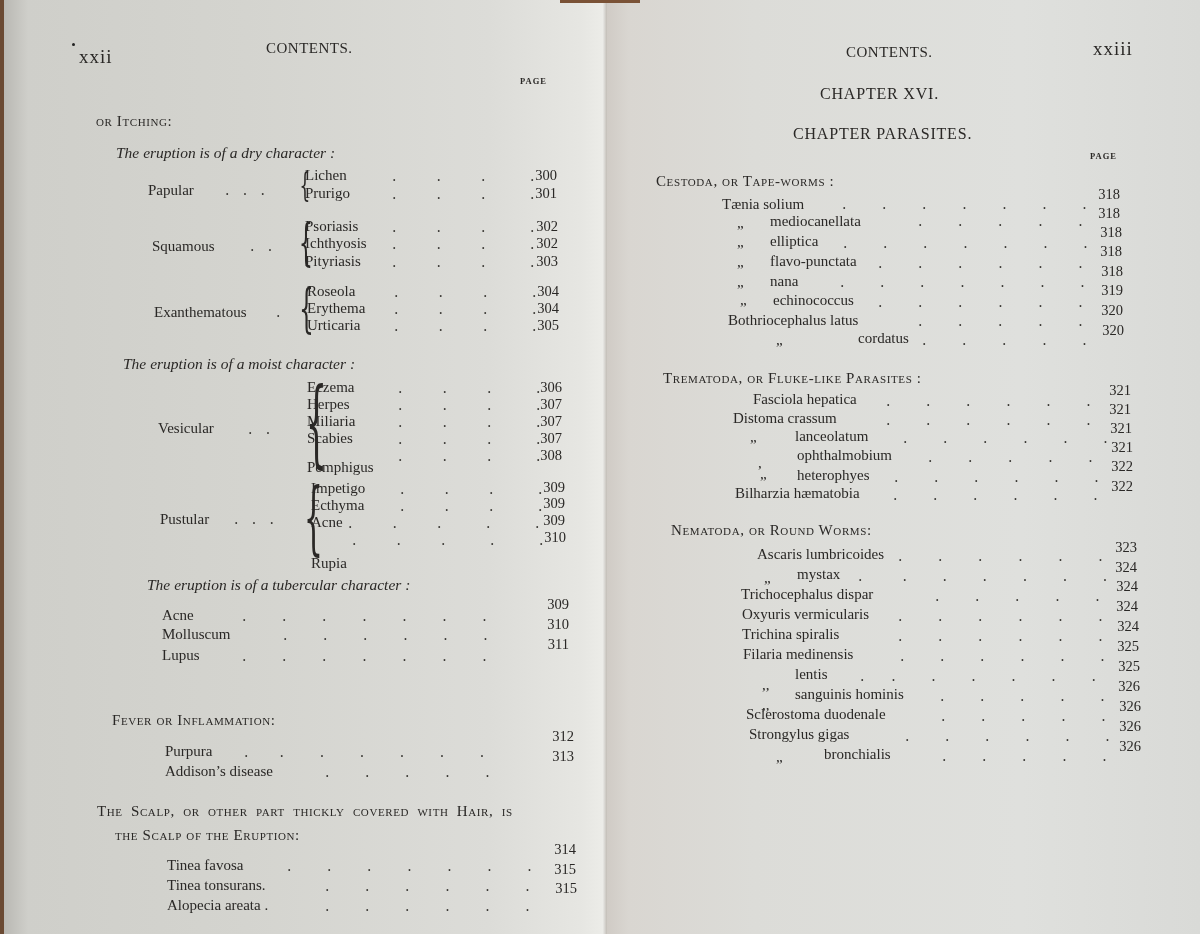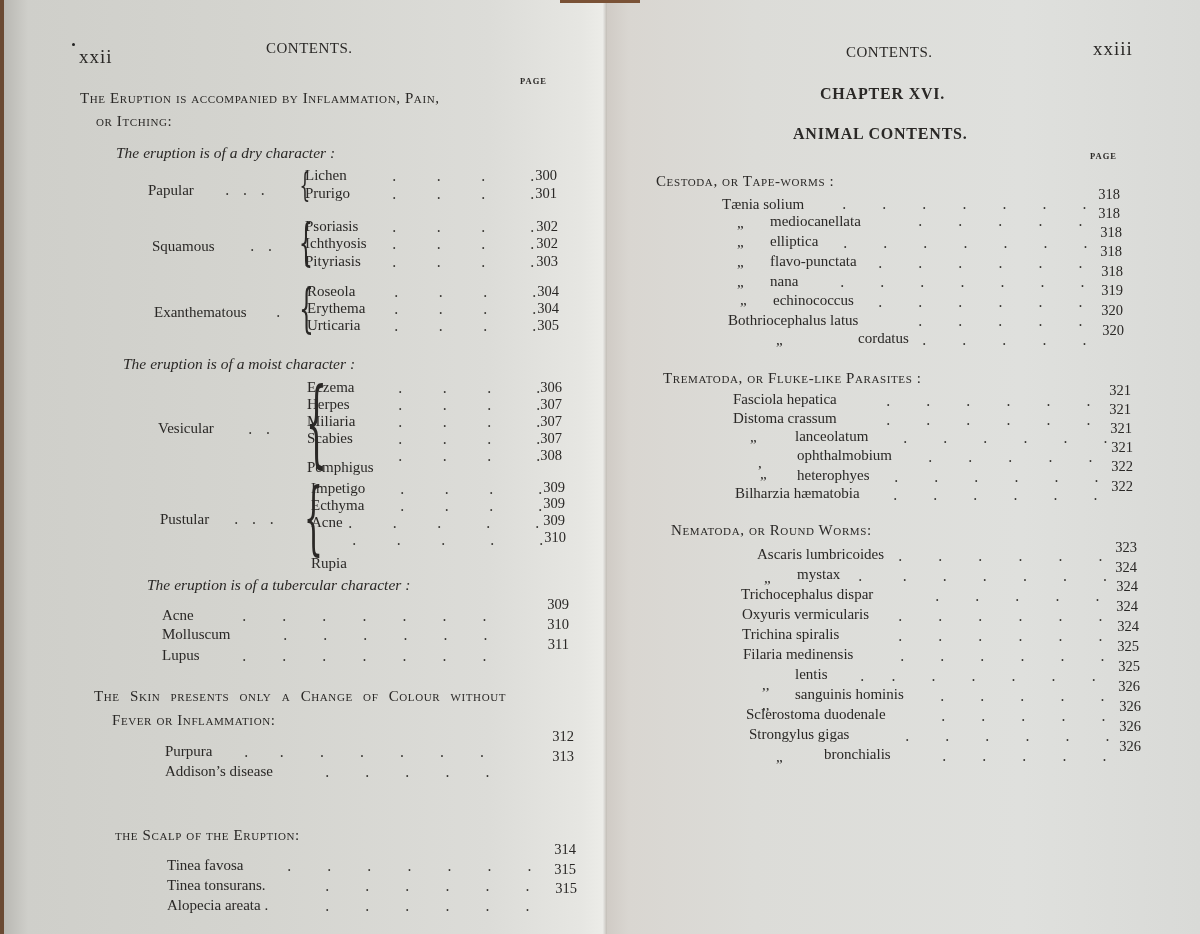--- a/index.html
+++ b/index.html
@@ -25,38 +25,37 @@
   .txt { position:absolute; white-space:nowrap; font-family:"Liberation Serif","DejaVu Serif",serif; }
   .folio { font-size:19px; letter-spacing:1px; }
   .running { font-size:15px; letter-spacing:0.5px; }
   .pagehdr { font-size:8.5px; letter-spacing:1px; font-weight:bold; }
   .sc { font-size:15px; font-variant:small-caps; letter-spacing:0.6px; }
   .ital { font-size:15.5px; font-style:italic; }
   .entry { font-size:15px; }
   .num { font-size:14.5px; text-align:right; width:40px; }
   .dots { position:absolute; font-size:14px; letter-spacing:0; color:#3a3834; }
   .brace { position:absolute; font-family:"DejaVu Serif",serif; color:#2a2826; }
-  .chapter { font-size:16px; letter-spacing:0.8px;font-weight:bold; }
+  .chapter { font-size:16px; letter-spacing:0.8px; }
   .dot-mark { position:absolute; width:3px; height:3px; border-radius:50%; background:#222; }
 </style>
 </head>
 <body>
 
 <div class="spread">
   <div class="page left"></div>
   <div class="page right"></div>
   <div class="gutter"></div>
   <div class="topband"></div>
 
   <div class="dot-mark" style="left:72px;top:43px;"></div>
   <div class="txt folio" style="left:79px;top:46px;">xxii</div>
   <div class="txt running" style="left:266px;top:40px;">CONTENTS.</div>
   <div class="txt pagehdr" style="left:520px;top:76px;">PAGE</div>
 
-  <div class="txt sc" style="left:80px;top:90px;">The Eruption is accompanied by Inflammation, Pain,</div>
   <div class="txt sc" style="left:96px;top:113px;">or Itching:</div>
 
   <div class="txt ital" style="left:116px;top:144px;">The eruption is of a dry character :</div>
 
   <div class="txt entry" style="left:148px;top:182px;">Papular</div>
   <div class="dots" style="left:225px;top:182px;">.&nbsp;&nbsp;&nbsp;.&nbsp;&nbsp;&nbsp;.</div>
   <div class="brace" style="left:294px;top:167px;font-size:34px;line-height:34px;transform:scaleX(0.5);">{</div>
   <div class="txt entry" style="left:305px;top:167px;">Lichen</div>
   <div class="dots" style="left:392px;top:168px;">.&nbsp;&nbsp;&nbsp;&nbsp;&nbsp;&nbsp;&nbsp;&nbsp;&nbsp;.&nbsp;&nbsp;&nbsp;&nbsp;&nbsp;&nbsp;&nbsp;&nbsp;&nbsp;.&nbsp;&nbsp;&nbsp;&nbsp;&nbsp;&nbsp;&nbsp;&nbsp;&nbsp;&nbsp;.</div>
   <div class="txt num" style="left:517px;top:167px;">300</div>
@@ -131,44 +130,44 @@
   <div class="txt entry" style="left:162px;top:607px;">Acne</div>
   <div class="dots" style="left:242px;top:608px;">.&nbsp;&nbsp;&nbsp;&nbsp;&nbsp;&nbsp;&nbsp;&nbsp;.&nbsp;&nbsp;&nbsp;&nbsp;&nbsp;&nbsp;&nbsp;&nbsp;.&nbsp;&nbsp;&nbsp;&nbsp;&nbsp;&nbsp;&nbsp;&nbsp;.&nbsp;&nbsp;&nbsp;&nbsp;&nbsp;&nbsp;&nbsp;&nbsp;.&nbsp;&nbsp;&nbsp;&nbsp;&nbsp;&nbsp;&nbsp;&nbsp;.&nbsp;&nbsp;&nbsp;&nbsp;&nbsp;&nbsp;&nbsp;&nbsp;.</div>
   <div class="txt num" style="left:529px;top:596px;">309</div>
   <div class="txt entry" style="left:162px;top:626px;">Molluscum</div>
   <div class="dots" style="left:283px;top:627px;">.&nbsp;&nbsp;&nbsp;&nbsp;&nbsp;&nbsp;&nbsp;&nbsp;.&nbsp;&nbsp;&nbsp;&nbsp;&nbsp;&nbsp;&nbsp;&nbsp;.&nbsp;&nbsp;&nbsp;&nbsp;&nbsp;&nbsp;&nbsp;&nbsp;.&nbsp;&nbsp;&nbsp;&nbsp;&nbsp;&nbsp;&nbsp;&nbsp;.&nbsp;&nbsp;&nbsp;&nbsp;&nbsp;&nbsp;&nbsp;&nbsp;.</div>
   <div class="txt num" style="left:529px;top:616px;">310</div>
   <div class="txt entry" style="left:162px;top:647px;">Lupus</div>
   <div class="dots" style="left:242px;top:648px;">.&nbsp;&nbsp;&nbsp;&nbsp;&nbsp;&nbsp;&nbsp;&nbsp;.&nbsp;&nbsp;&nbsp;&nbsp;&nbsp;&nbsp;&nbsp;&nbsp;.&nbsp;&nbsp;&nbsp;&nbsp;&nbsp;&nbsp;&nbsp;&nbsp;.&nbsp;&nbsp;&nbsp;&nbsp;&nbsp;&nbsp;&nbsp;&nbsp;.&nbsp;&nbsp;&nbsp;&nbsp;&nbsp;&nbsp;&nbsp;&nbsp;.&nbsp;&nbsp;&nbsp;&nbsp;&nbsp;&nbsp;&nbsp;&nbsp;.</div>
   <div class="txt num" style="left:529px;top:636px;">311</div>
 
-  <div class="txt sc" style="left:94px;top:688px;word-spacing:6px;">The Skin presents only a Change of Colour without</div>
   <div class="txt sc" style="left:112px;top:712px;">Fever or Inflammation:</div>
   <div class="txt entry" style="left:165px;top:743px;">Purpura</div>
   <div class="dots" style="left:244px;top:744px;">.&nbsp;&nbsp;&nbsp;&nbsp;&nbsp;&nbsp;&nbsp;.&nbsp;&nbsp;&nbsp;&nbsp;&nbsp;&nbsp;&nbsp;&nbsp;.&nbsp;&nbsp;&nbsp;&nbsp;&nbsp;&nbsp;&nbsp;&nbsp;.&nbsp;&nbsp;&nbsp;&nbsp;&nbsp;&nbsp;&nbsp;&nbsp;.&nbsp;&nbsp;&nbsp;&nbsp;&nbsp;&nbsp;&nbsp;&nbsp;.&nbsp;&nbsp;&nbsp;&nbsp;&nbsp;&nbsp;&nbsp;&nbsp;.</div>
   <div class="txt num" style="left:534px;top:728px;">312</div>
   <div class="txt entry" style="left:165px;top:763px;">Addison’s disease</div>
   <div class="dots" style="left:325px;top:764px;">.&nbsp;&nbsp;&nbsp;&nbsp;&nbsp;&nbsp;&nbsp;&nbsp;.&nbsp;&nbsp;&nbsp;&nbsp;&nbsp;&nbsp;&nbsp;&nbsp;.&nbsp;&nbsp;&nbsp;&nbsp;&nbsp;&nbsp;&nbsp;&nbsp;.&nbsp;&nbsp;&nbsp;&nbsp;&nbsp;&nbsp;&nbsp;&nbsp;.</div>
   <div class="txt num" style="left:534px;top:748px;">313</div>
 
+  <div class="txt sc" style="left:97px;top:803px;word-spacing:4px;">The Scalp, or other part thickly covered with Hair, is</div>
   <div class="txt sc" style="left:115px;top:827px;">the Scalp of the Eruption:</div>
   <div class="txt entry" style="left:167px;top:857px;">Tinea favosa</div>
   <div class="dots" style="left:287px;top:858px;">.&nbsp;&nbsp;&nbsp;&nbsp;&nbsp;&nbsp;&nbsp;&nbsp;.&nbsp;&nbsp;&nbsp;&nbsp;&nbsp;&nbsp;&nbsp;&nbsp;.&nbsp;&nbsp;&nbsp;&nbsp;&nbsp;&nbsp;&nbsp;&nbsp;.&nbsp;&nbsp;&nbsp;&nbsp;&nbsp;&nbsp;&nbsp;&nbsp;.&nbsp;&nbsp;&nbsp;&nbsp;&nbsp;&nbsp;&nbsp;&nbsp;.&nbsp;&nbsp;&nbsp;&nbsp;&nbsp;&nbsp;&nbsp;&nbsp;.</div>
   <div class="txt num" style="left:536px;top:841px;">314</div>
   <div class="txt entry" style="left:167px;top:877px;">Tinea tonsurans.</div>
   <div class="dots" style="left:325px;top:878px;">.&nbsp;&nbsp;&nbsp;&nbsp;&nbsp;&nbsp;&nbsp;&nbsp;.&nbsp;&nbsp;&nbsp;&nbsp;&nbsp;&nbsp;&nbsp;&nbsp;.&nbsp;&nbsp;&nbsp;&nbsp;&nbsp;&nbsp;&nbsp;&nbsp;.&nbsp;&nbsp;&nbsp;&nbsp;&nbsp;&nbsp;&nbsp;&nbsp;.&nbsp;&nbsp;&nbsp;&nbsp;&nbsp;&nbsp;&nbsp;&nbsp;.</div>
   <div class="txt num" style="left:536px;top:861px;">315</div>
   <div class="txt entry" style="left:167px;top:897px;">Alopecia areata .</div>
   <div class="dots" style="left:325px;top:898px;">.&nbsp;&nbsp;&nbsp;&nbsp;&nbsp;&nbsp;&nbsp;&nbsp;.&nbsp;&nbsp;&nbsp;&nbsp;&nbsp;&nbsp;&nbsp;&nbsp;.&nbsp;&nbsp;&nbsp;&nbsp;&nbsp;&nbsp;&nbsp;&nbsp;.&nbsp;&nbsp;&nbsp;&nbsp;&nbsp;&nbsp;&nbsp;&nbsp;.&nbsp;&nbsp;&nbsp;&nbsp;&nbsp;&nbsp;&nbsp;&nbsp;.</div>
   <div class="txt num" style="left:537px;top:880px;">315</div>
 
   <div class="txt running" style="left:846px;top:44px;">CONTENTS.</div>
   <div class="txt folio" style="left:1073px;top:38px;margin-left:20px;">xxiii</div>
   <div class="txt chapter" style="left:820px;top:85px;">CHAPTER XVI.</div>
-  <div class="txt chapter" style="left:793px;top:125px;">ANIMAL CONTENTS.</div>
+  <div class="txt chapter" style="left:793px;top:125px;">CHAPTER PARASITES.</div>
   <div class="txt pagehdr" style="left:1090px;top:151px;">PAGE</div>
 
   <div class="txt sc" style="left:656px;top:173px;">Cestoda, or Tape-worms :</div>
 
   <div class="txt entry" style="left:722px;top:196px;">Tænia solium</div>
   <div class="dots" style="left:842px;top:196px;">.&nbsp;&nbsp;&nbsp;&nbsp;&nbsp;&nbsp;&nbsp;&nbsp;.&nbsp;&nbsp;&nbsp;&nbsp;&nbsp;&nbsp;&nbsp;&nbsp;.&nbsp;&nbsp;&nbsp;&nbsp;&nbsp;&nbsp;&nbsp;&nbsp;.&nbsp;&nbsp;&nbsp;&nbsp;&nbsp;&nbsp;&nbsp;&nbsp;.&nbsp;&nbsp;&nbsp;&nbsp;&nbsp;&nbsp;&nbsp;&nbsp;.&nbsp;&nbsp;&nbsp;&nbsp;&nbsp;&nbsp;&nbsp;&nbsp;.</div>
   <div class="txt num" style="left:1080px;top:186px;">318</div>
 
   <div class="txt entry" style="left:737px;top:223px;">”</div>
   <div class="txt entry" style="left:770px;top:213px;">mediocanellata</div>
@@ -198,21 +197,21 @@
   <div class="txt entry" style="left:728px;top:312px;">Bothriocephalus latus</div>
   <div class="dots" style="left:918px;top:313px;">.&nbsp;&nbsp;&nbsp;&nbsp;&nbsp;&nbsp;&nbsp;&nbsp;.&nbsp;&nbsp;&nbsp;&nbsp;&nbsp;&nbsp;&nbsp;&nbsp;.&nbsp;&nbsp;&nbsp;&nbsp;&nbsp;&nbsp;&nbsp;&nbsp;.&nbsp;&nbsp;&nbsp;&nbsp;&nbsp;&nbsp;&nbsp;&nbsp;.</div>
   <div class="txt num" style="left:1083px;top:302px;">320</div>
 
   <div class="txt entry" style="left:776px;top:340px;">”</div>
   <div class="txt entry" style="left:858px;top:330px;">cordatus</div>
   <div class="dots" style="left:922px;top:332px;">.&nbsp;&nbsp;&nbsp;&nbsp;&nbsp;&nbsp;&nbsp;&nbsp;.&nbsp;&nbsp;&nbsp;&nbsp;&nbsp;&nbsp;&nbsp;&nbsp;.&nbsp;&nbsp;&nbsp;&nbsp;&nbsp;&nbsp;&nbsp;&nbsp;.&nbsp;&nbsp;&nbsp;&nbsp;&nbsp;&nbsp;&nbsp;&nbsp;.</div>
   <div class="txt num" style="left:1084px;top:322px;">320</div>
 
   <div class="txt sc" style="left:663px;top:370px;">Trematoda, or Fluke-like Parasites :</div>
-  <div class="txt entry" style="left:733px;top:391px;">Fasciola hepatica</div>
+  <div class="txt entry" style="left:753px;top:391px;">Fasciola hepatica</div>
   <div class="dots" style="left:886px;top:393px;">.&nbsp;&nbsp;&nbsp;&nbsp;&nbsp;&nbsp;&nbsp;&nbsp;.&nbsp;&nbsp;&nbsp;&nbsp;&nbsp;&nbsp;&nbsp;&nbsp;.&nbsp;&nbsp;&nbsp;&nbsp;&nbsp;&nbsp;&nbsp;&nbsp;.&nbsp;&nbsp;&nbsp;&nbsp;&nbsp;&nbsp;&nbsp;&nbsp;.&nbsp;&nbsp;&nbsp;&nbsp;&nbsp;&nbsp;&nbsp;&nbsp;.</div>
   <div class="txt num" style="left:1091px;top:382px;">321</div>
   <div class="txt entry" style="left:733px;top:410px;">Distoma crassum</div>
   <div class="dots" style="left:886px;top:412px;">.&nbsp;&nbsp;&nbsp;&nbsp;&nbsp;&nbsp;&nbsp;&nbsp;.&nbsp;&nbsp;&nbsp;&nbsp;&nbsp;&nbsp;&nbsp;&nbsp;.&nbsp;&nbsp;&nbsp;&nbsp;&nbsp;&nbsp;&nbsp;&nbsp;.&nbsp;&nbsp;&nbsp;&nbsp;&nbsp;&nbsp;&nbsp;&nbsp;.&nbsp;&nbsp;&nbsp;&nbsp;&nbsp;&nbsp;&nbsp;&nbsp;.</div>
   <div class="txt num" style="left:1091px;top:401px;">321</div>
   <div class="txt entry" style="left:750px;top:437px;">”</div>
   <div class="txt entry" style="left:795px;top:428px;">lanceolatum</div>
   <div class="dots" style="left:903px;top:430px;">.&nbsp;&nbsp;&nbsp;&nbsp;&nbsp;&nbsp;&nbsp;&nbsp;.&nbsp;&nbsp;&nbsp;&nbsp;&nbsp;&nbsp;&nbsp;&nbsp;.&nbsp;&nbsp;&nbsp;&nbsp;&nbsp;&nbsp;&nbsp;&nbsp;.&nbsp;&nbsp;&nbsp;&nbsp;&nbsp;&nbsp;&nbsp;&nbsp;.&nbsp;&nbsp;&nbsp;&nbsp;&nbsp;&nbsp;&nbsp;&nbsp;.</div>
   <div class="txt num" style="left:1092px;top:420px;">321</div>
   <div class="txt entry" style="left:758px;top:455px;">,</div>

